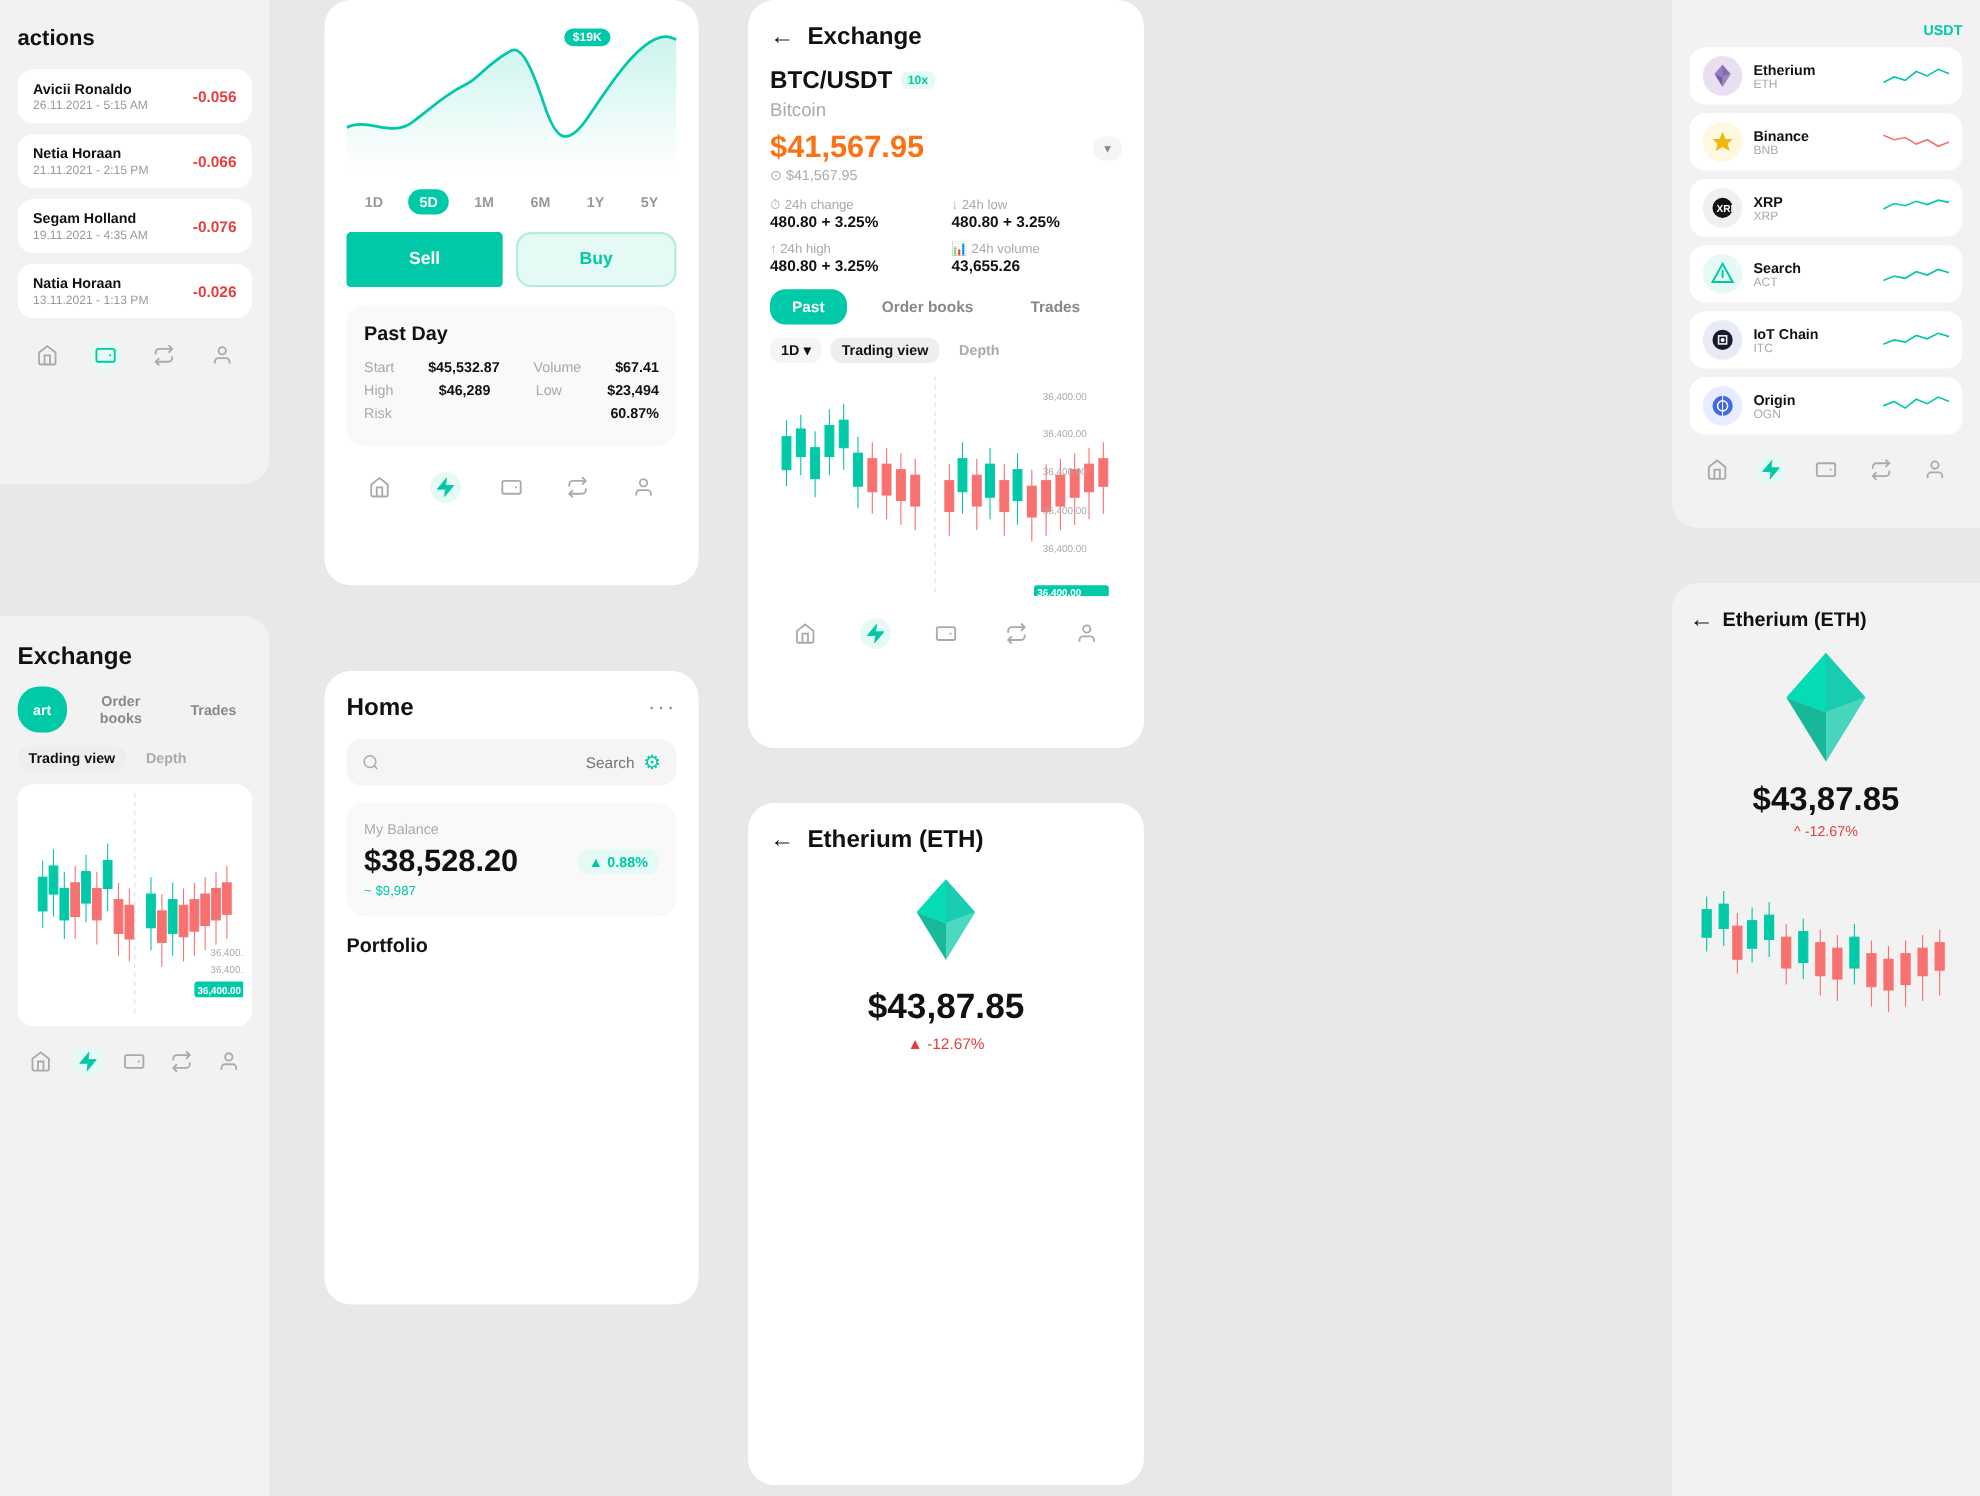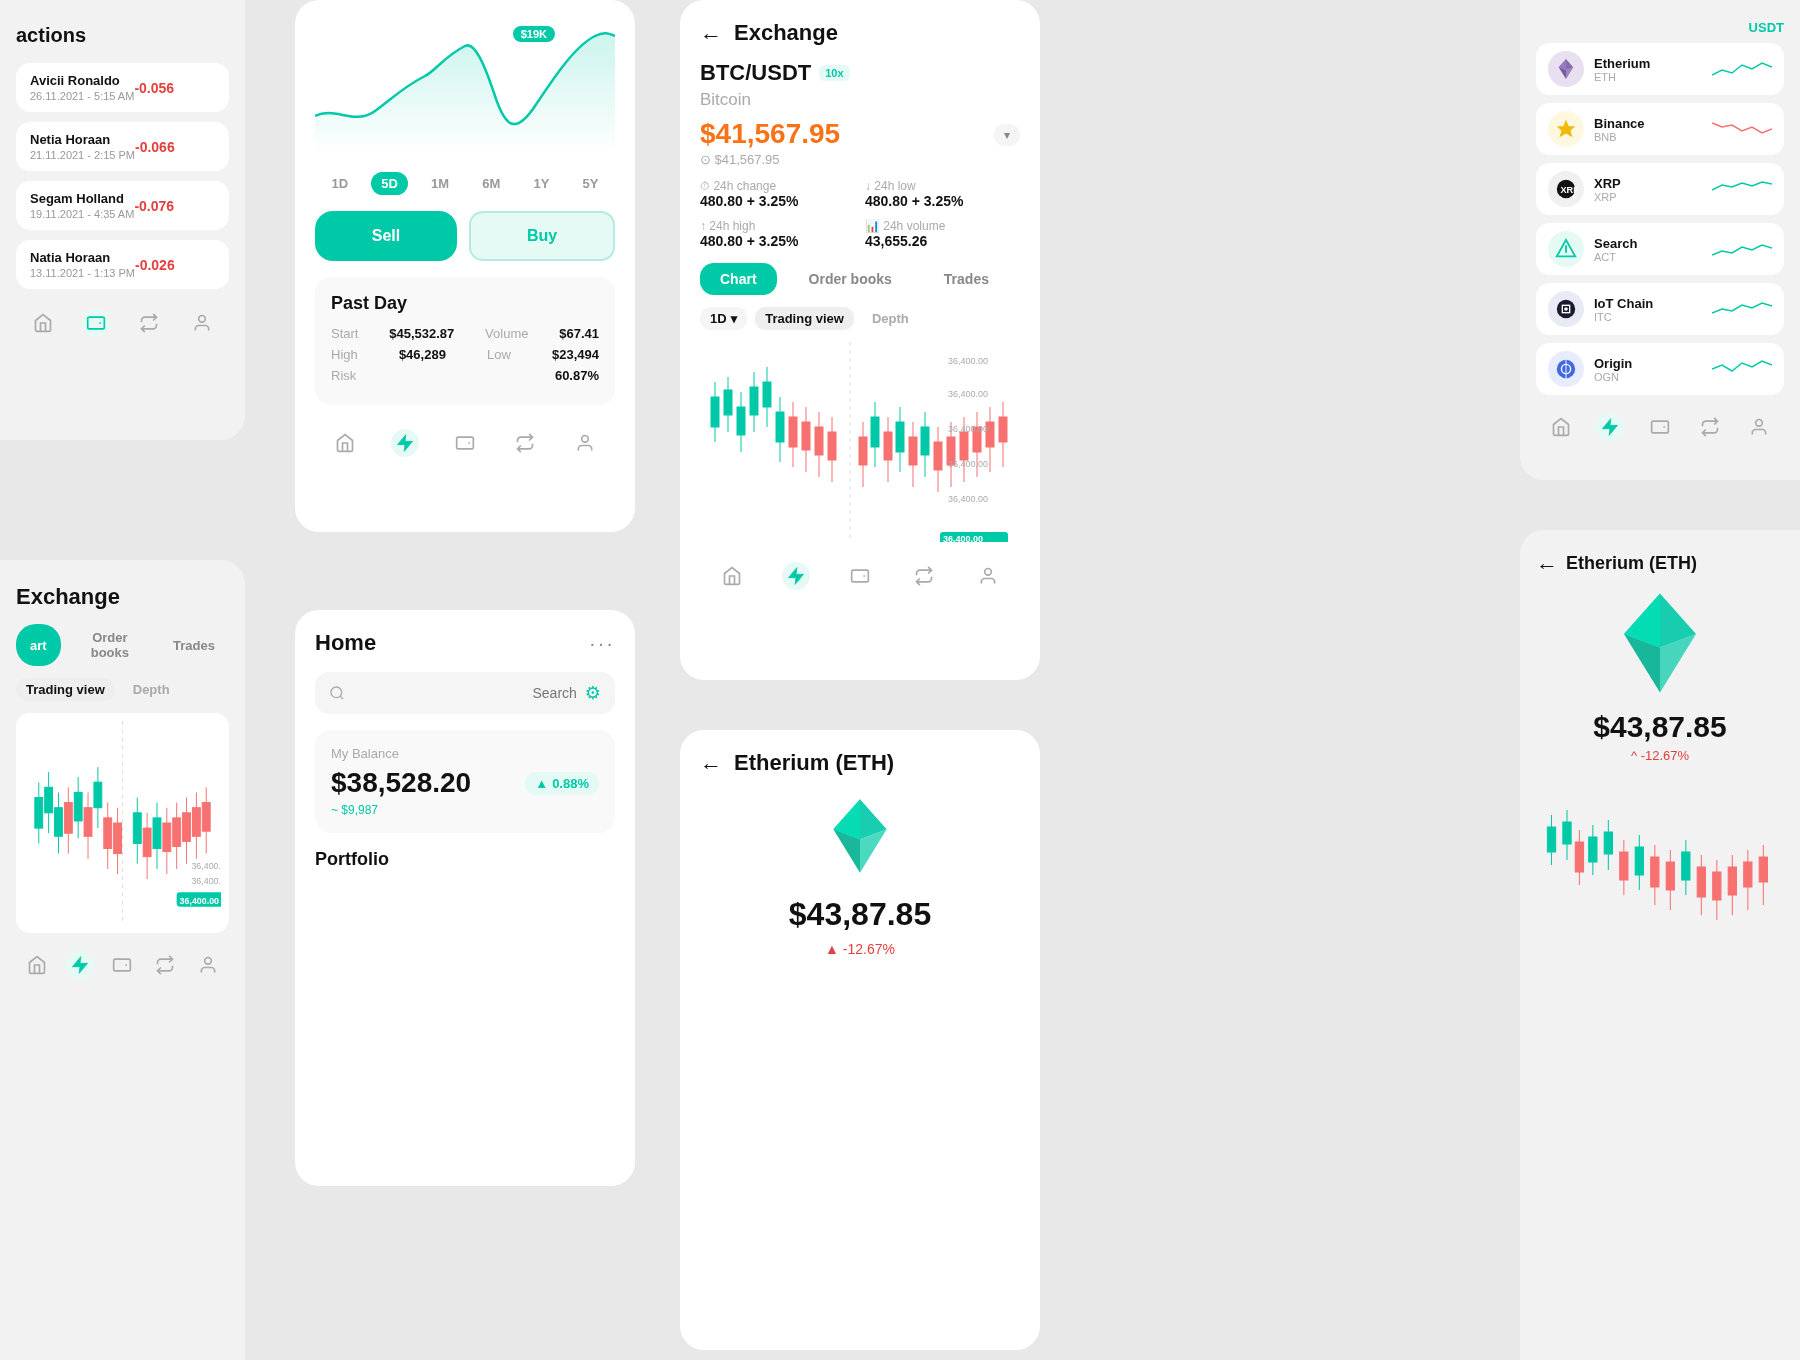--- a/index.html
+++ b/index.html
@@ -26,21 +26,21 @@
     }
     .panel-transactions h2 {
       font-size: 20px; font-weight: 700; color: #111; margin-bottom: 16px;
     }
     .trans-item {
       background: #fff;
       border-radius: 14px;
       padding: 10px 14px;
       margin-bottom: 10px;
       display: flex;
-      justify-content: flex-start;
+      justify-content: space-between;
       align-items: center;
     }
     .trans-info .name { font-size: 13px; font-weight: 600; color: #111; }
     .trans-info .date { font-size: 11px; color: #999; margin-top: 2px; }
     .trans-val { font-size: 14px; font-weight: 700; color: #e53e3e; }
 
     
     .bottom-nav {
       display: flex;
       justify-content: space-around;
@@ -124,21 +124,21 @@
       padding: 4px 10px; border-radius: 12px;
       border: none; cursor: pointer;
       background: transparent; color: #999;
     }
     .tf-btn.active { background: #00c9a7; color: #fff; }
 
     .action-row {
       display: flex; gap: 12px; margin-bottom: 16px;
     }
     .sell-btn {
-      flex: 1; padding: 14px; border-radius: 18px;
+      flex: 1; padding: 14px; border-radius: 4px;
       background: #00c9a7; color: #fff;
       font-size: 16px; font-weight: 700;
       border: none; cursor: pointer;
     }
     .buy-btn {
       flex: 1; padding: 14px; border-radius: 14px;
       background: #e6faf5; color: #00c9a7;
       font-size: 16px; font-weight: 700;
       border: 2px solid #b2ece0; cursor: pointer;
     }
@@ -618,21 +618,21 @@
       <div class="stat-label">↑ 24h high</div>
       <div class="stat-val">480.80 + 3.25%</div>
     </div>
     <div class="stat-box">
       <div class="stat-label">📊 24h volume</div>
       <div class="stat-val">43,655.26</div>
     </div>
   </div>
 
   <div class="chart-tabs">
-    <button class="chart-tab active">Chart</button>
+    <button class="chart-tab active">Past</button>
     <button class="chart-tab inactive">Order books</button>
     <button class="chart-tab inactive">Trades</button>
   </div>
 
   <div class="view-row">
     <div class="period-selector">
       <span>1D</span>
       <span>▾</span>
     </div>
     <div class="view-tab active">Trading view</div>

